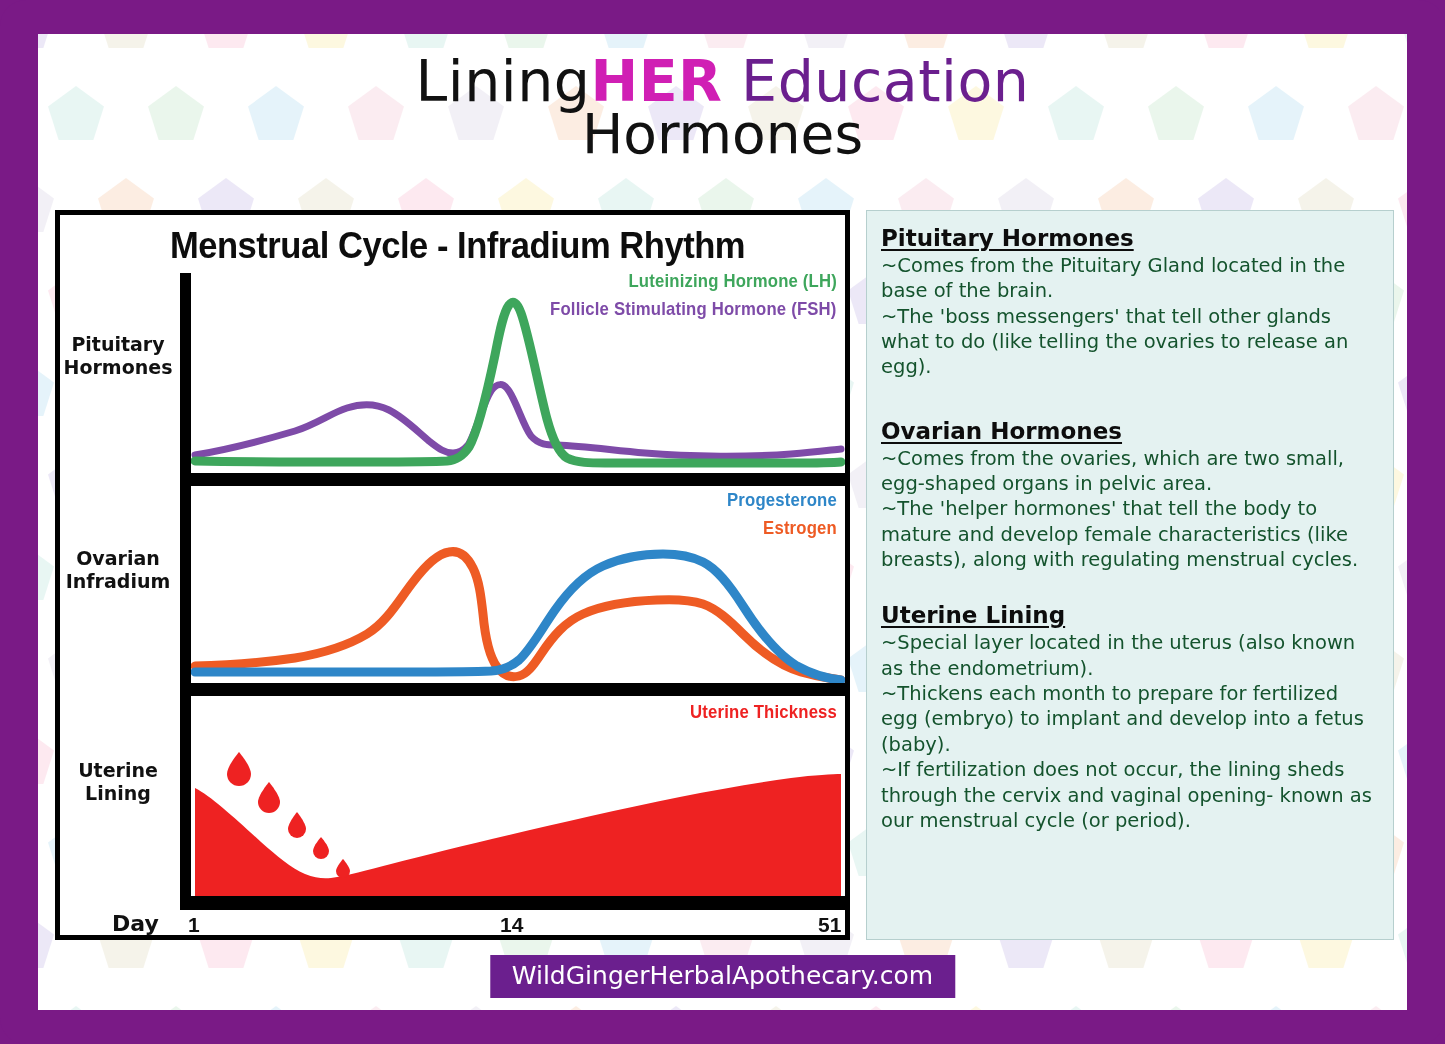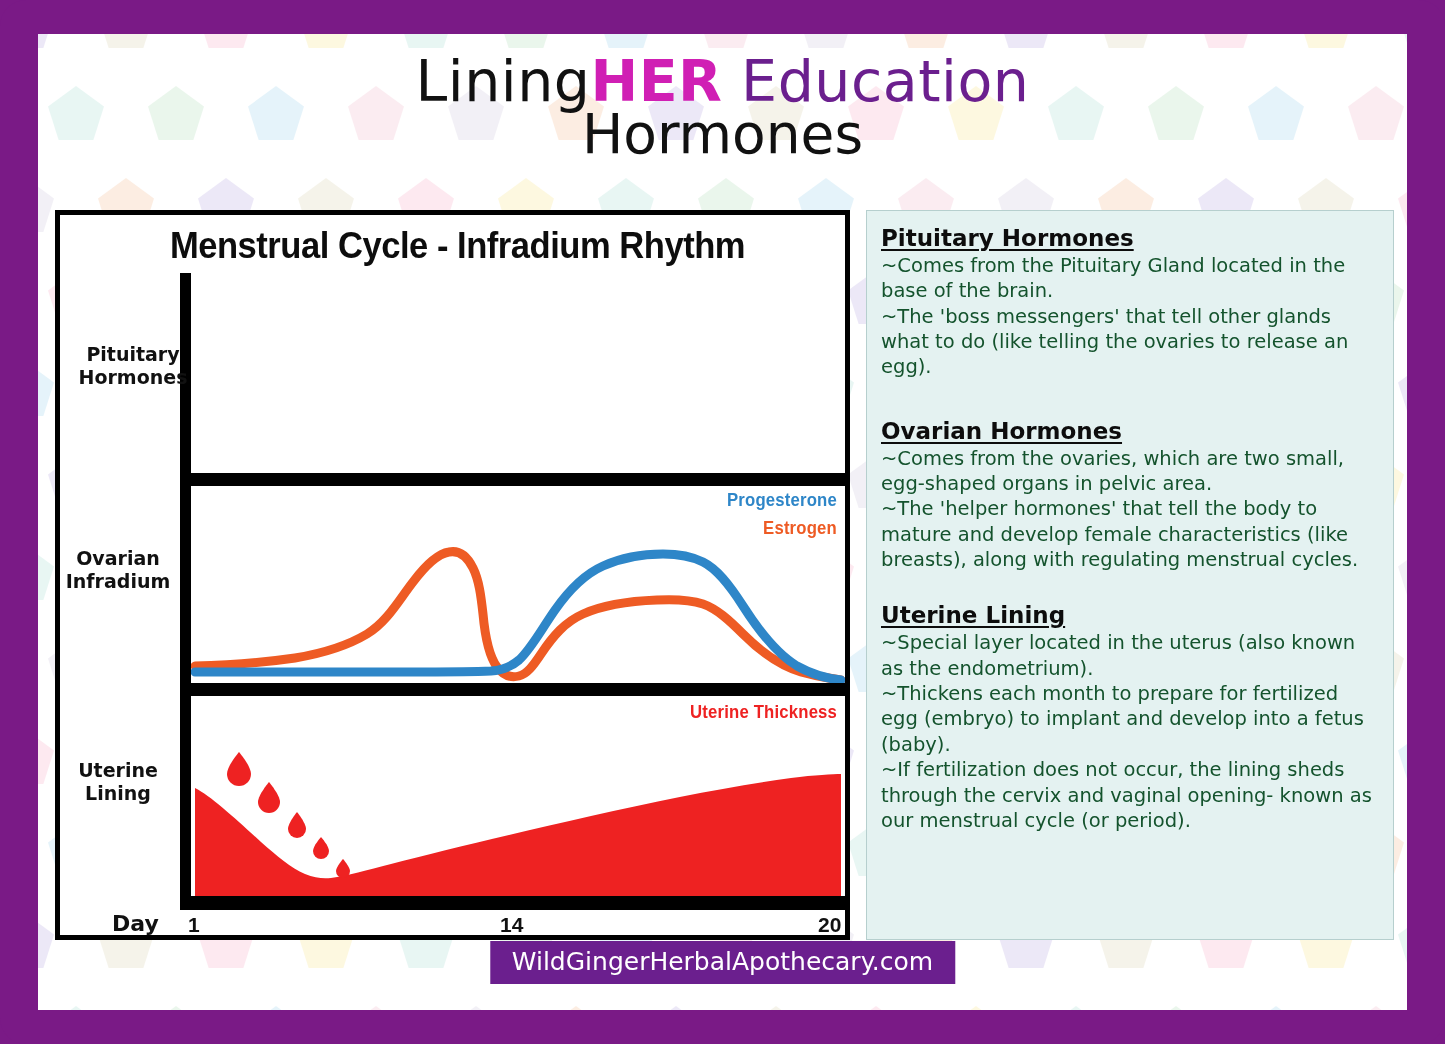--- a/index.html
+++ b/index.html
@@ -202,21 +202,21 @@
     color: #14532d;
     line-height: 1.30;
     white-space: pre-line;
   }
 
   
   #footer {
     position: absolute;
     left: 50%;
     transform: translateX(-50%);
-    bottom: 26px;
+    bottom: 12px;
     background: #6B1F8E;
     color: #ffffff;
     font-family: "DejaVu Sans", sans-serif;
     font-size: 25px;
     padding: 6px 22px 8px 22px;
     white-space: nowrap;
   }
 </style>
 </head>
 <body>
@@ -409,27 +409,46 @@
     </div>
 
     <div id="chart-card">
 
       <div id="chart-title">Menstrual Cycle - Infradium Rhythm</div>
 
       <div class="axis-spine" style="top:58px;height:200px;"></div>
       <div class="axis-spine" style="top:271px;height:197px;"></div>
       <div class="axis-spine" style="top:481px;height:200px;"></div>
 
-      <div class="row-label" style="top:128px;white-space:pre-line;padding-left:15px;">Pituitary
+      <div class="row-label" style="top:118px;white-space:pre-line;">Pituitary
 Hormones</div>
       <div class="row-label" style="top:332px;white-space:pre-line;">Ovarian
 Infradium</div>
       <div class="row-label" style="top:544px;white-space:pre-line;">Uterine
 Lining</div>
 
+      <div class="panel" style="top:58px;height:200px;">
+        <svg viewBox="0 0 654 200" preserveAspectRatio="none">
+          <path fill="none" stroke="#7E4BA8" stroke-width="7" stroke-linecap="round" stroke-linejoin="round" d="M4,182 C40,176 70,168 104,158 C126,151 140,140 156,135
+                   C172,130 186,131 198,137 C212,144 224,156 238,168
+                   C248,176 254,180 262,180 C268,180 272,178 277,172
+                   C284,162 292,130 300,118 C306,110 312,109 318,118
+                   C326,130 332,152 340,163 C348,172 356,172 366,172
+                   C392,173 420,177 454,180 C500,184 560,184 600,181
+                   C624,179 640,177 650,176"></path>
+          <path fill="none" stroke="#3EA65C" stroke-width="9" stroke-linecap="round" stroke-linejoin="round" d="M4,188 C60,189 120,189 180,189 C216,189 240,189 256,188
+                   C266,187 272,183 278,174 C286,160 296,120 304,82
+                   C308,62 312,40 318,32 C322,27 326,29 330,40
+                   C338,62 348,116 356,146 C362,168 368,180 376,185
+                   C386,190 400,190 414,190 C470,190 540,190 600,190
+                   C624,190 640,190 650,189"></path>
+        </svg>
+        <div class="legend" style="top:-3px;color:#3EA65C;">Luteinizing Hormone (LH)</div>
+        <div class="legend" style="top:25px;color:#7E4BA8;">Follicle Stimulating Hormone (FSH)</div>
+      </div>
 
       <div class="sep-bar" style="top:258px;"></div>
 
       <div class="panel" style="top:271px;height:197px;">
         <svg viewBox="0 0 654 197" preserveAspectRatio="none">
           <path fill="none" stroke="#EE5B24" stroke-width="9" stroke-linecap="round" stroke-linejoin="round" d="M4,180 C40,179 70,177 104,172 C134,167 156,160 176,148
                    C196,136 208,114 222,96 C234,80 246,68 258,66
                    C268,64 276,70 282,82 C288,94 290,110 292,128
                    C294,150 298,170 306,181 C312,189 320,192 328,190
                    C336,188 342,180 350,168 C362,150 374,136 392,128
@@ -462,21 +481,21 @@
             <path d="M152,163 C152,163 159,171 159,175 A3.5,3.5 0 0 1 145,175 C145,171 152,163 152,163 Z"></path>
           </g>
         </svg>
         <div class="legend" style="top:5px;color:#EE2222;">Uterine Thickness</div>
       </div>
 
       <div id="day-bar"></div>
       <div id="day-word">Day</div>
       <div class="day-tick" style="left:128px;">1</div>
       <div class="day-tick" style="left:440px;">14</div>
-      <div class="day-tick" style="left:758px;">20</div>
+      <div class="day-tick" style="left:758px;">51</div>
     </div>
 
     <div id="info-panel">
       <div class="info-block">
         <div class="info-head">Pituitary Hormones</div>
         <div class="info-body">~Comes from the Pituitary Gland located in the base of the brain.
 ~The 'boss messengers' that tell other glands what to do (like telling the ovaries to release an egg).</div>
       </div>
       <div class="info-block" style="margin-top:38px;">
         <div class="info-head">Ovarian Hormones</div>

